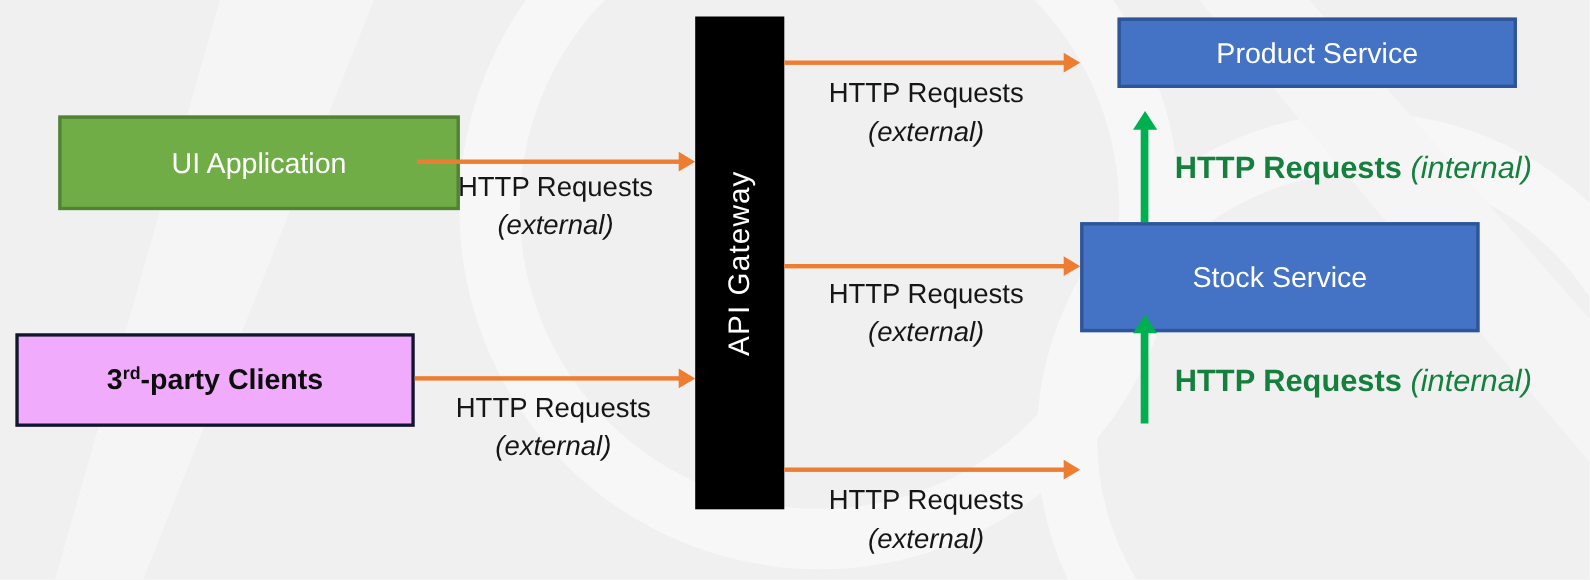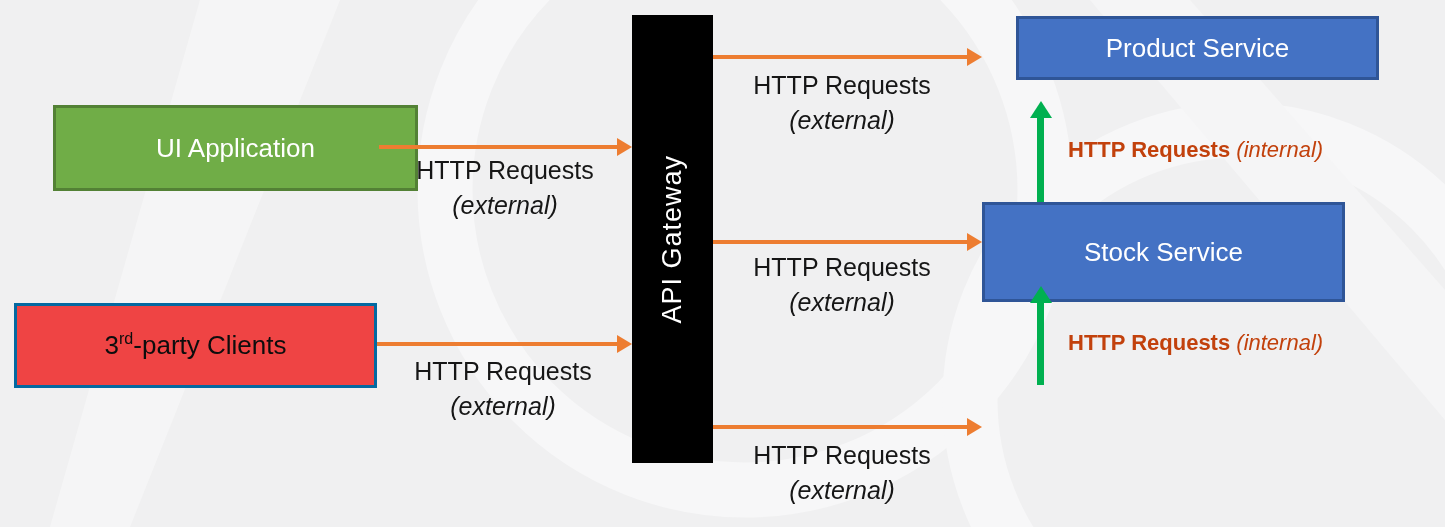--- a/index.html
+++ b/index.html
@@ -19,21 +19,21 @@
   .node {
     position: absolute;
     display: flex;
     align-items: center;
     justify-content: center;
     font-size: 26px;
     box-sizing: border-box;
     text-align: center;
   }
   .node-green  { background: #70AD47; border: 3px solid #538135; color: #ffffff; }
-  .node-gray   { background: #ef4444; border: 3px solid #0369a1; color: #0d0d0d; }
+  .node-gray   { background: #f0abfc; border: 3px solid #0f172a; color: #0d0d0d; font-weight: bold; }
   .node-blue   { background: #4472C4; border: 3px solid #2F5597; color: #ffffff; }
   .node-black  { background: #000000; color: #ffffff; }
 
   #node-ui-application   { left: 14px;  top: 105px; width: 365px; height: 86px; margin-left: 39px; }
   #node-third-party      { left: 14px;  top: 303px; width: 363px; height: 85px; }
   #node-api-gateway      { left: 632px; top: 15px;  width: 81px;  height: 448px; }
   #node-product-service  { left: 982px; top: 16px;  width: 363px; height: 64px; margin-left: 34px; }
   #node-stock-service    { left: 982px; top: 202px; width: 363px; height: 100px; }
   #node-ordering-service { left: 982px; top: 385px; width: 363px; height: 82px; }
 
@@ -71,22 +71,22 @@
     width: 240px;
     text-align: center;
     font-size: 25px;
     line-height: 35px;
     color: #161616;
   }
   .elabel .it { font-style: italic; }
 
   .ilabel {
     position: absolute;
-    font-size: 22px;
-    color: #c2410c;
+    font-size: 28px;
+    color: #15803d;
     white-space: nowrap;
   }
   .ilabel .b  { font-weight: bold; }
   .ilabel .it { font-style: italic; }
 </style>
 </head>
 <body>
 
 <div class="stage">
 

